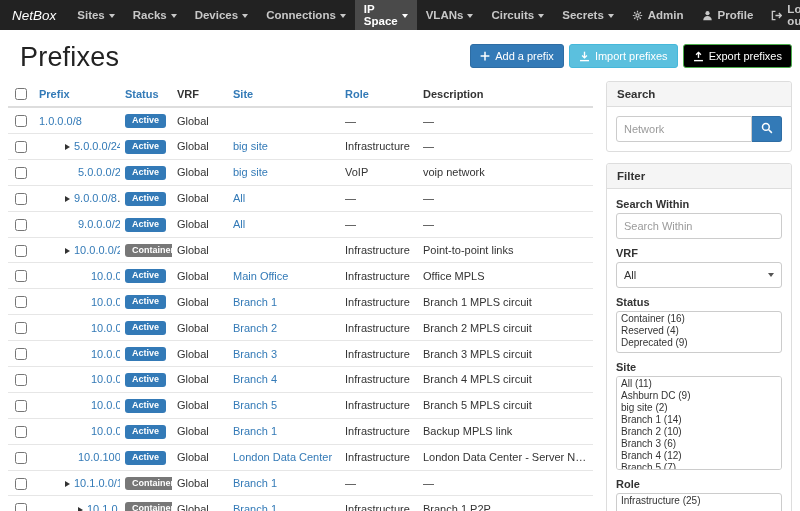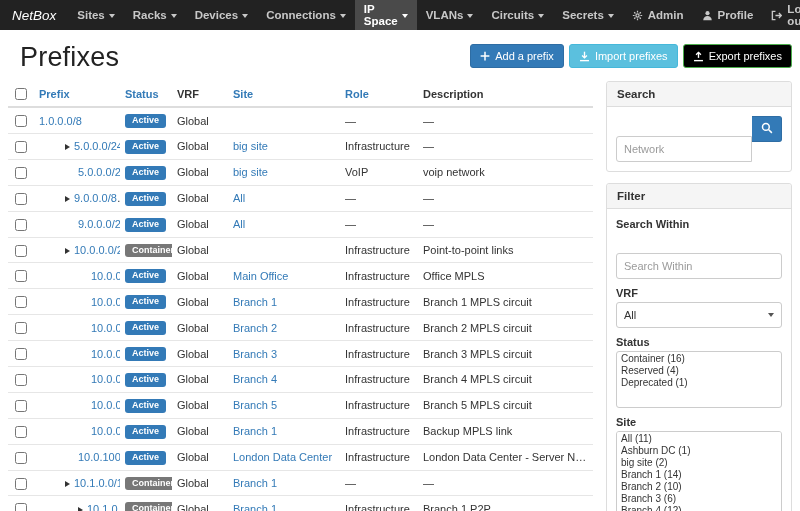--- a/index.html
+++ b/index.html
@@ -55,42 +55,42 @@
 
   
   .panel { border: 1px solid #ddd; border-radius: 3px; margin-bottom: 11px; background: #fff; }
   .panel-heading { background: #f5f5f5; border-bottom: 1px solid #ddd; padding: 6px 10px;
     font-weight: bold; font-size: 11.5px; color: #333; border-radius: 3px 3px 0 0; }
   .panel-body { padding: 9px; }
   .field { margin-bottom: 8px; }
   .field:last-child { margin-bottom: 0; }
   .field label { display: block; font-size: 11px; font-weight: bold; margin-bottom: 3px; color: #333; }
   .text-input { width: 100%; height: 26px; border: 1px solid #ccc; border-radius: 3px;
-    padding: 12px 7px; font-size: 11px; color: #555; font-family: inherit; background: #fff; margin-top: 20px; }
+    padding: 12px 7px; font-size: 11px; color: #555; font-family: inherit; background: #fff; }
   .text-input::placeholder { color: #9b9b9b; }
   .input-group { display: flex; }
   .input-group .text-input { border-radius: 3px 0 0 3px; flex: 1; min-width: 0; }
   .search-btn { width: 30px; height: 26px; background: #337ab7; border: 1px solid #2e6da4;
     border-left: none; border-radius: 0 3px 3px 0; display: flex; align-items: center;
     justify-content: center; cursor: pointer; }
   .fake-select { position: relative; height: 26px; border: 1px solid #ccc; border-radius: 3px;
     background: #fff; display: flex; align-items: center; padding: 0 7px; font-size: 11px;
     color: #333; cursor: pointer; }
   .sel-caret { position: absolute; right: 7px; width: 0; height: 0;
     border-left: 3.5px solid transparent; border-right: 3.5px solid transparent;
     border-top: 4px solid #555; }
   .list-box { width: 100%; border: 1px solid #ccc; border-radius: 3px; overflow-y: scroll;
     font-size: 10px; color: #333; background: #fff; padding: 1px 0;
     scrollbar-width: thin; }
   .list-box .opt { padding: 0 4px; line-height: 12px; white-space: nowrap;
     overflow: hidden; text-overflow: ellipsis; cursor: pointer; }
   .list-box::-webkit-scrollbar { width: 9px; }
   .list-box::-webkit-scrollbar-track { background: #f4f4f4; border-left: 1px solid #e4e4e4; }
   .list-box::-webkit-scrollbar-thumb { background: #c4c4c4; border: 2px solid #f4f4f4; border-radius: 5px; }
-  .h-status { height: 57px; }
+  .h-status { height: 42px; }
   .h-site { height: 94px; }
   .h-role { height: 44px; }
 </style>
 </head>
 <body>
 
 <nav class="navbar">
   <div class="brand">NetBox</div>
   <div class="nav-items">
       <div class="nav-item">
@@ -395,28 +395,28 @@
             <div class="fake-select">
               <span>All</span>
               <span class="sel-caret"></span>
             </div>
           </div>
           <div class="field">
             <label>Status</label>
             <div class="list-box h-status">
                 <div class="opt">Container (16)</div>
                 <div class="opt">Reserved (4)</div>
-                <div class="opt">Deprecated (1)</div>
+                <div class="opt">Deprecated (9)</div>
               </div>
           </div>
           <div class="field">
             <label>Site</label>
             <div class="list-box h-site">
                 <div class="opt">All (11)</div>
-                <div class="opt">Ashburn DC (1)</div>
+                <div class="opt">Ashburn DC (9)</div>
                 <div class="opt">big site (2)</div>
                 <div class="opt">Branch 1 (14)</div>
                 <div class="opt">Branch 2 (10)</div>
                 <div class="opt">Branch 3 (6)</div>
                 <div class="opt">Branch 4 (12)</div>
                 <div class="opt">Branch 5 (7)</div>
               </div>
           </div>
           <div class="field">
             <label>Role</label>

